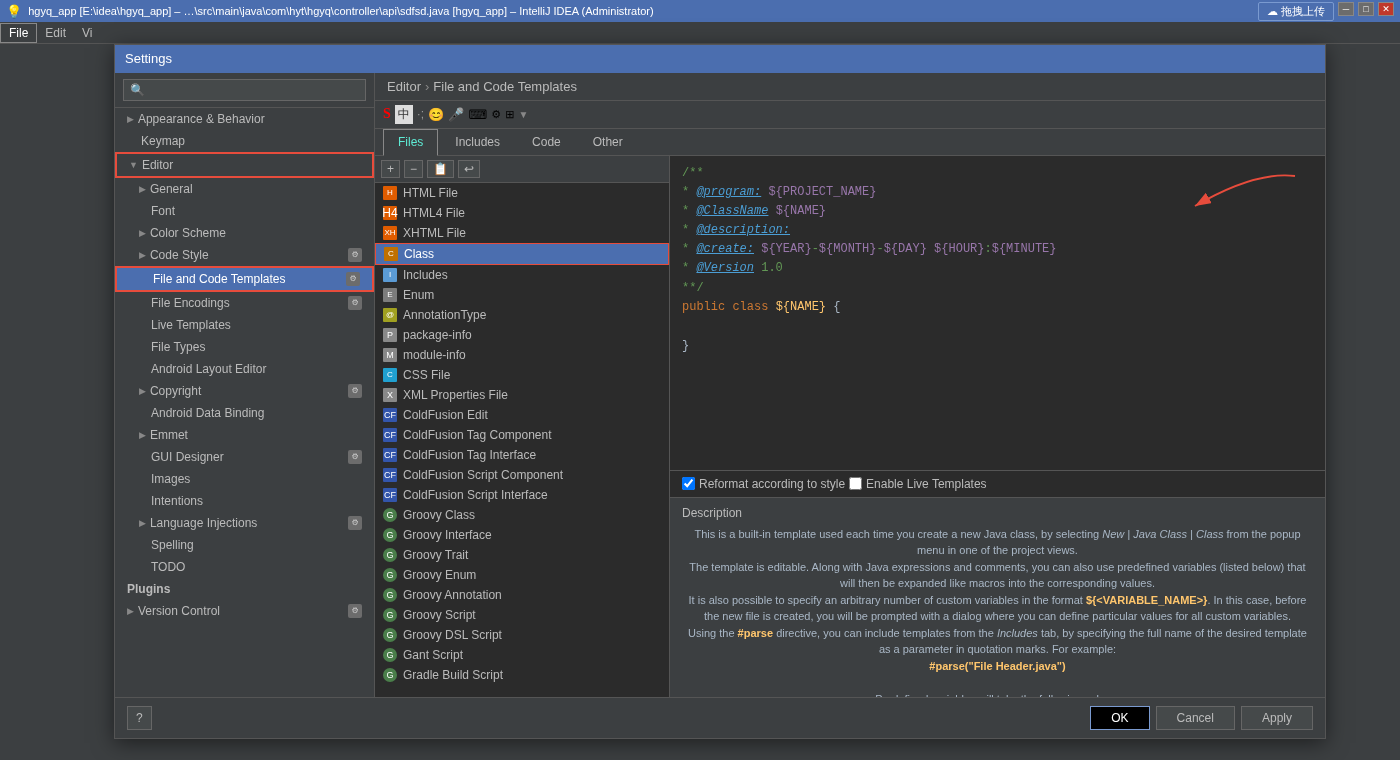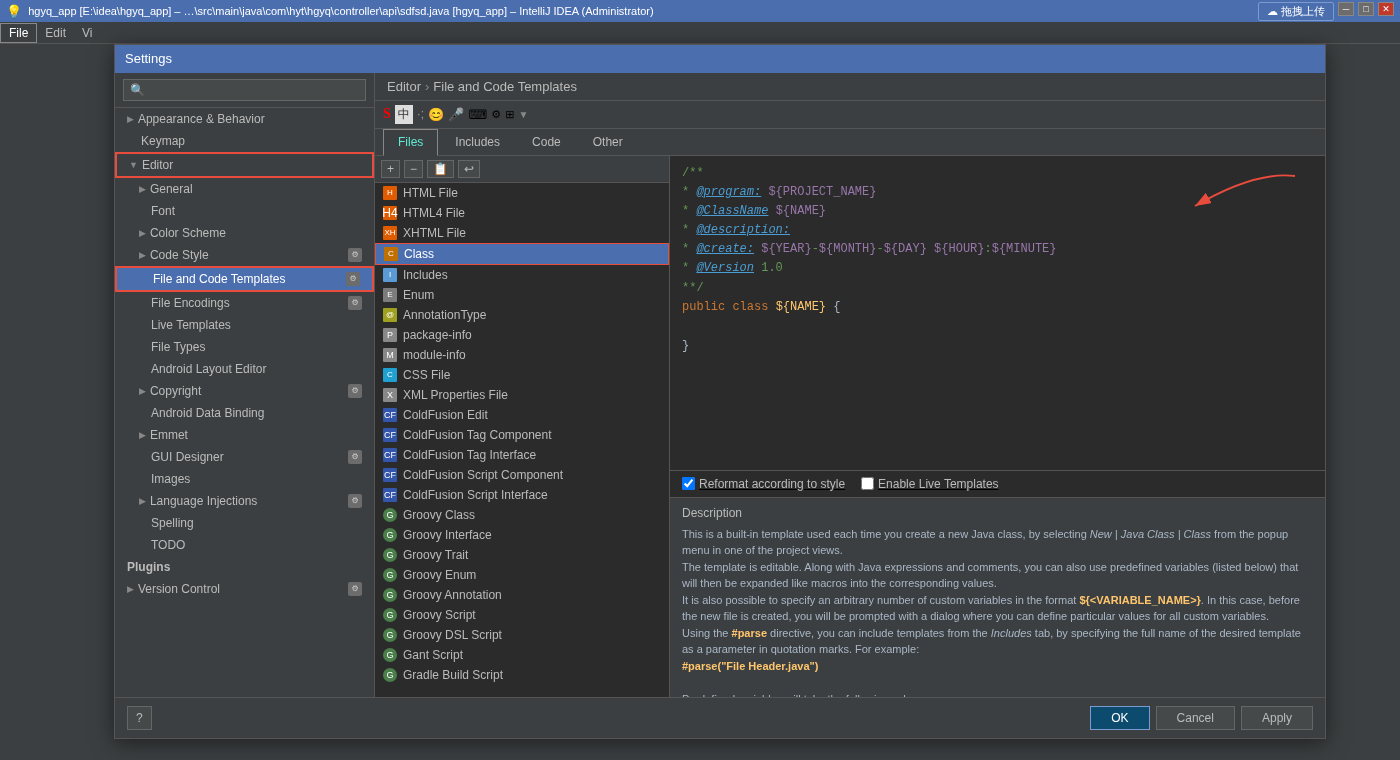--- a/index.html
+++ b/index.html
@@ -256,22 +256,21 @@
     .code-editor .var { color: #9876aa; }
     .code-editor .tag { color: #4b9ed5; font-style: italic; text-decoration: underline; }
     .code-editor .bright { color: #ffc66d; }
     .code-editor .plain { color: #a9b7c6; }
 
     .code-bottom {
       border-top: 1px solid #555;
       padding: 6px 12px;
       display: flex;
       align-items: center;
-      gap: 16px;
-      text-decoration: underline;
+      gap: 4px;
     }
     .checkbox-group {
       display: flex;
       align-items: center;
       gap: 4px;
       color: #bbbbbb;
       font-size: 12px;
     }
     .checkbox-group input[type=checkbox] { cursor: pointer; }
 
@@ -284,20 +283,21 @@
     }
     .desc-label {
       font-size: 12px;
       color: #bbbbbb;
       margin-bottom: 6px;
     }
     .desc-text {
       font-size: 11px;
       color: #a9b7c6;
       line-height: 1.5;
+      text-align: center;
     }
     .desc-text em { font-style: italic; }
     .desc-text strong { font-weight: bold; color: #ffc66d; }
 
     
     .dialog-buttons {
       padding: 8px 12px;
       border-top: 1px solid #555;
       display: flex;
       justify-content: flex-end;
@@ -306,21 +306,21 @@
     }
     .dialog-btn {
       padding: 4px 20px;
       font-size: 12px;
       cursor: pointer;
       border: 1px solid #666;
       background: #45494a;
       color: #bbbbbb;
     }
     .dialog-btn.primary {
-      background: #0c4a6e;
+      background: #000000;
       border-color: #7a9ad0;
       color: white;
     }
 
     
     .upload-btn {
       background: #4b6eaf;
       border: 1px solid #7a9ad0;
       color: white;
       padding: 1px 8px;
@@ -477,20 +477,25 @@
             </div>
           <span class="nav-icon-badge">⚙</span>
         </div>
         <div class="nav-item sub">
           <div class="nav-label">
               <span style="margin-left:12px;">Images</span>
             </div>
         </div>
         <div class="nav-item sub">
           <div class="nav-label">
+              <span style="margin-left:12px;">Intentions</span>
+            </div>
+        </div>
+        <div class="nav-item sub">
+          <div class="nav-label">
               <span class="expand-icon">▶</span>
               <span>Language Injections</span>
             </div>
           <span class="nav-icon-badge">⚙</span>
         </div>
         <div class="nav-item sub">
           <div class="nav-label">
               <span style="margin-left:12px;">Spelling</span>
             </div>
         </div>

